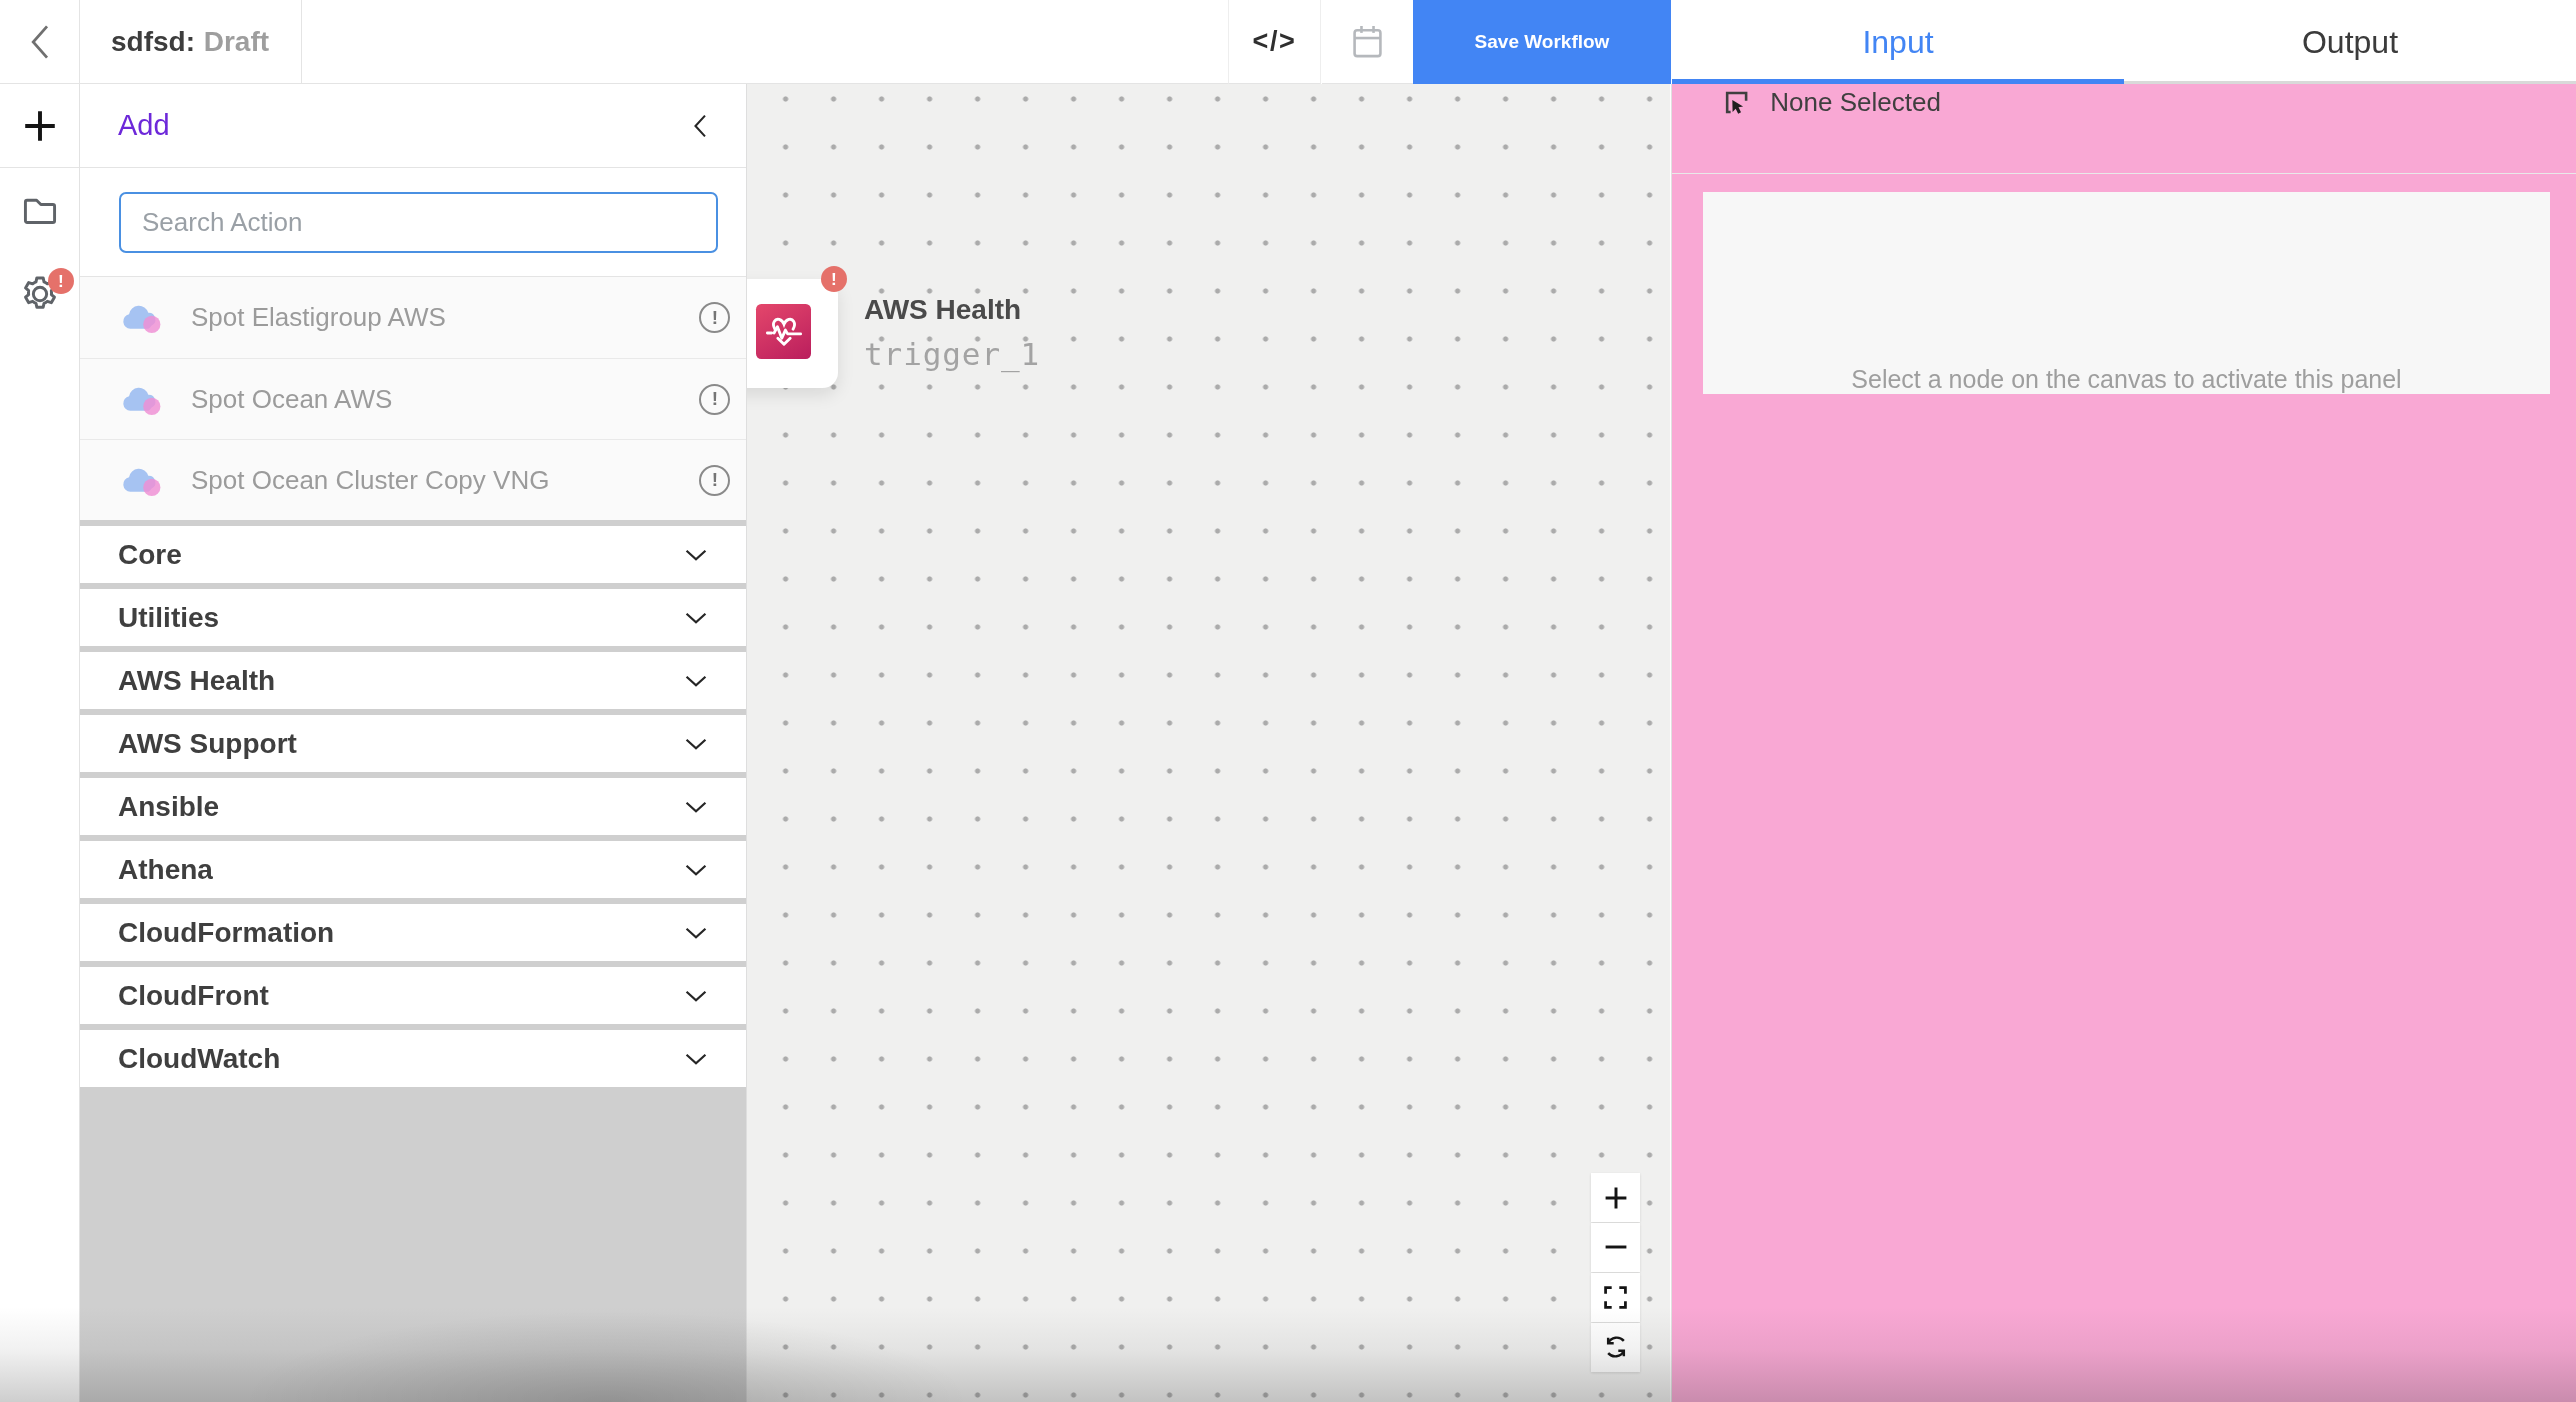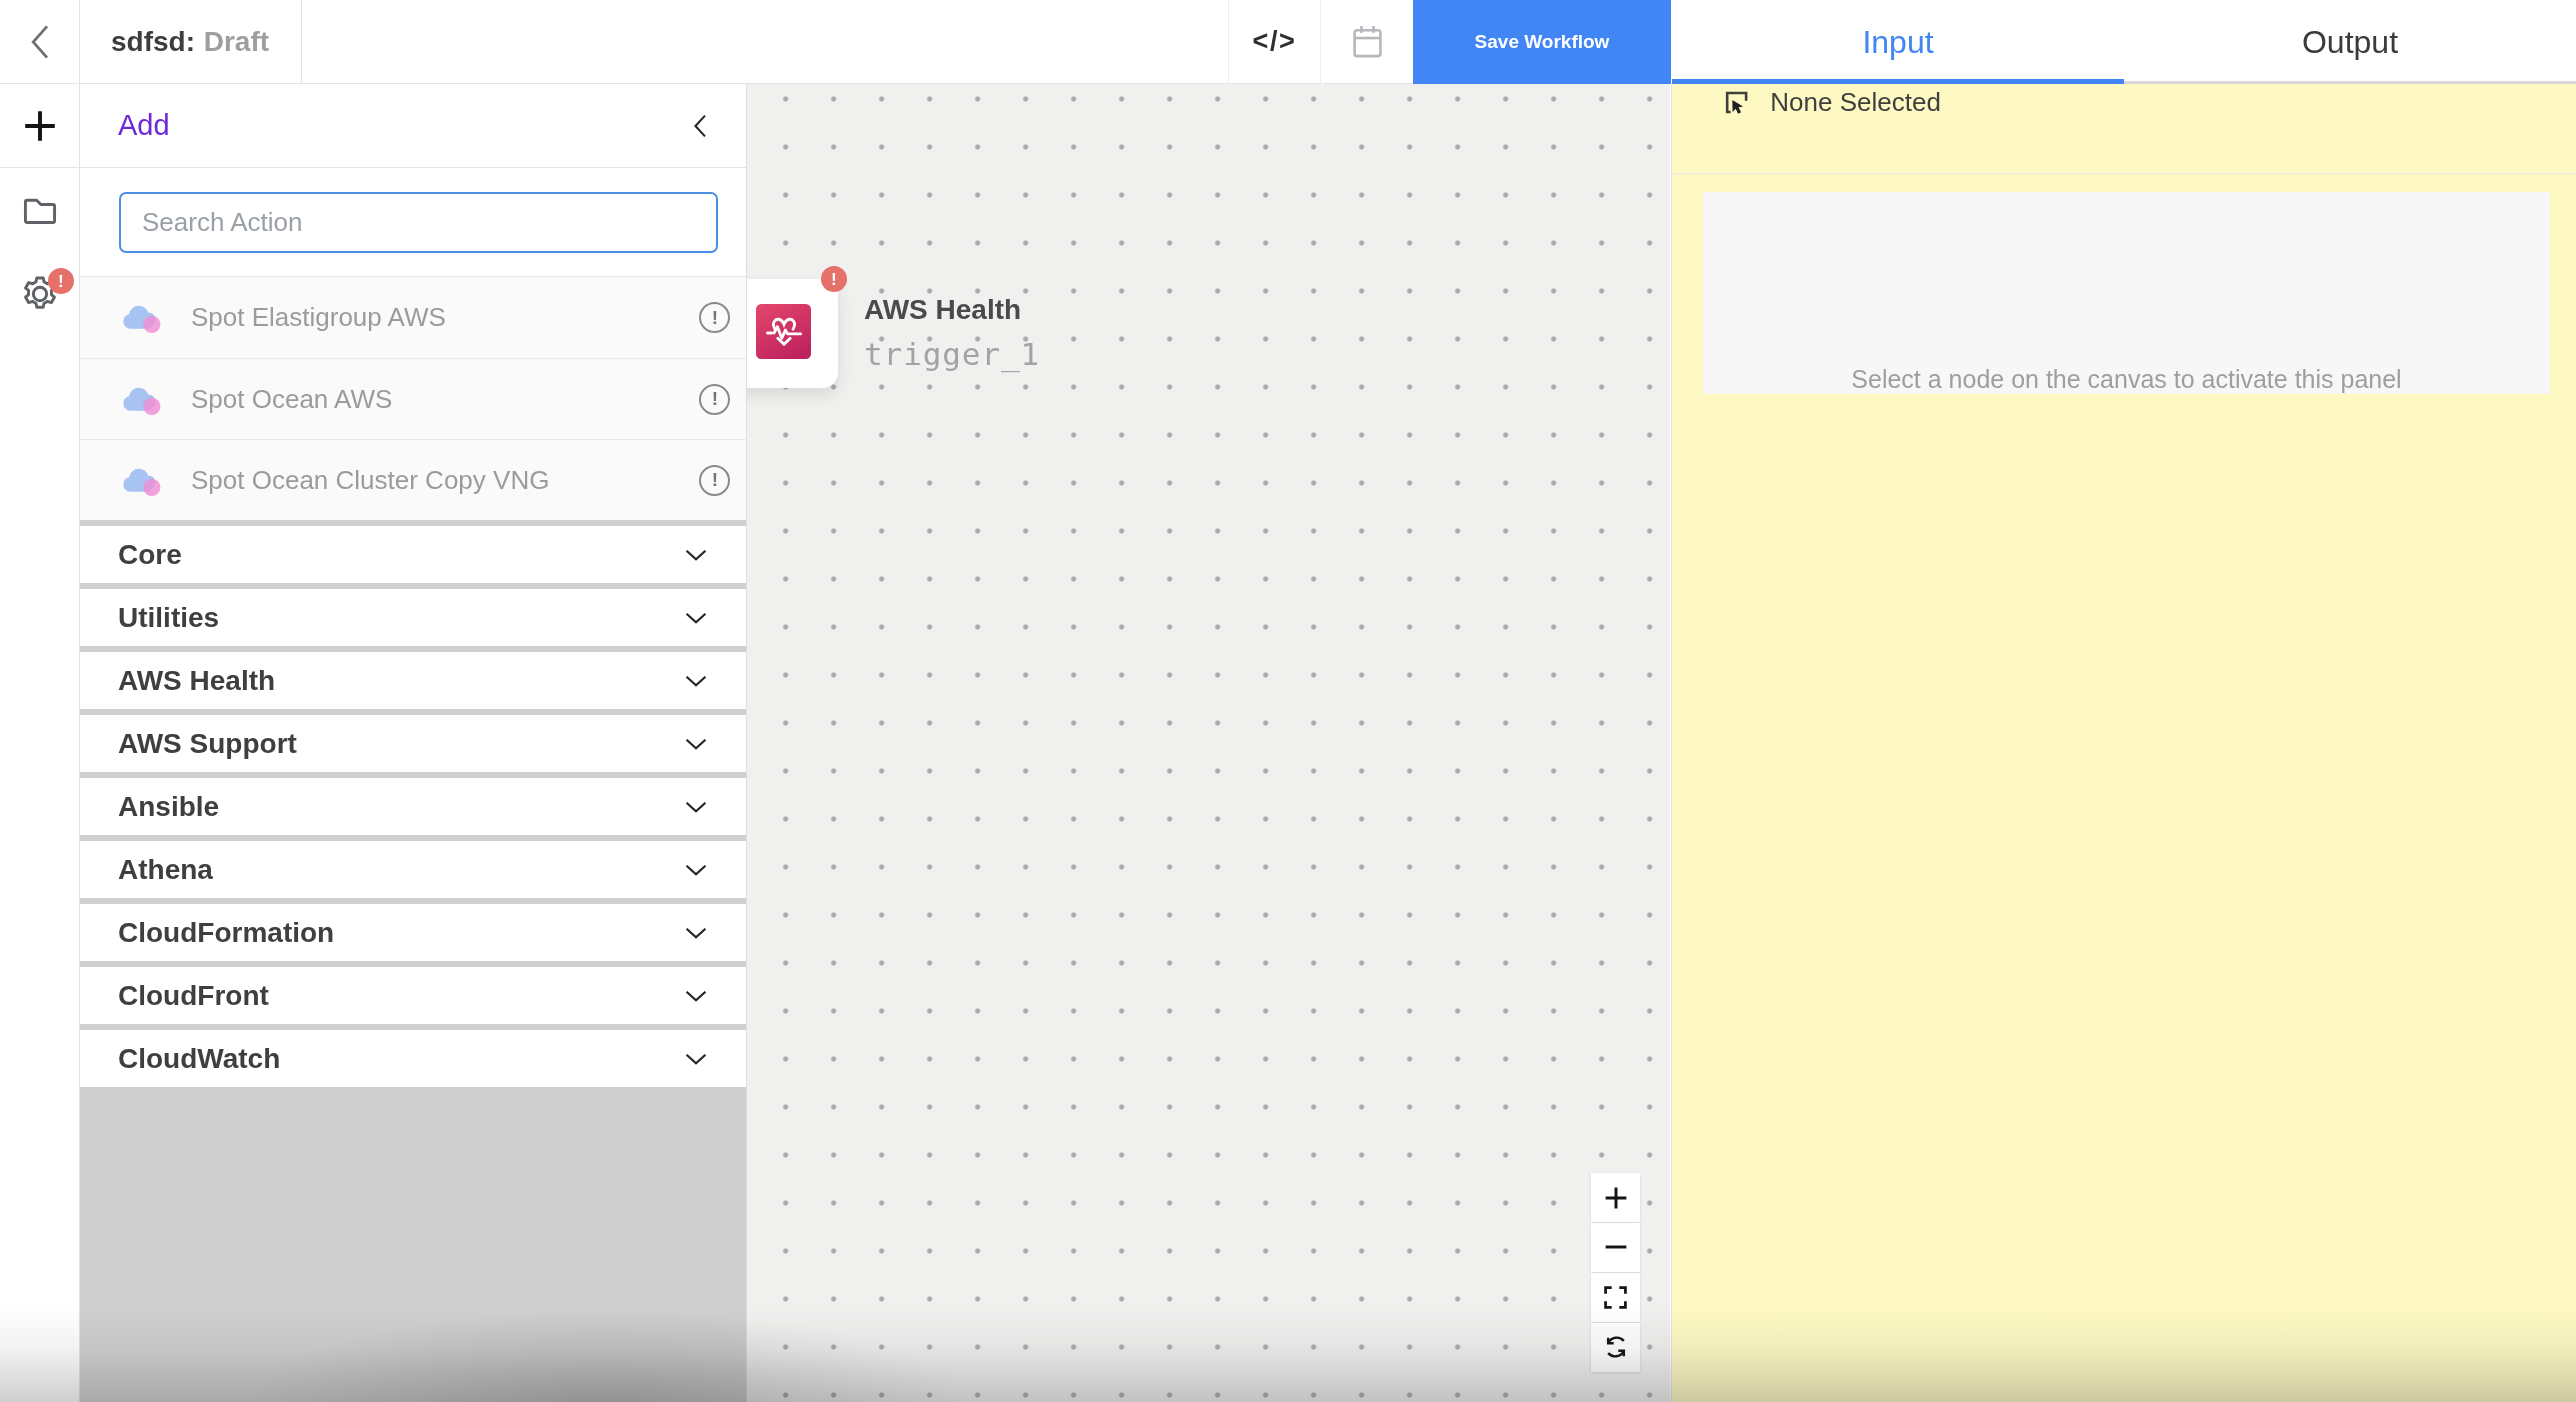--- a/index.html
+++ b/index.html
@@ -82,21 +82,21 @@
     display:flex; align-items:center; justify-content:center; }
   .node-label { position:absolute; left:118px; top:208px; }
   .node-title { font-size:28px; font-weight:600; color:#4a4a4a; line-height:35px; }
   .node-sub { font-family:"DejaVu Sans Mono", monospace; font-size:31px; color:#a3a3a3;
     margin-top:8.7px; letter-spacing:0.9px; }
   .controls { position:absolute; left:845px; top:1089px; width:49px; }
   .ctrl-btn { width:49px; height:49px; background:#fff; margin-bottom:0.9px;
     box-shadow:0 0.9px 2.6px rgba(0,0,0,0.12); display:flex; align-items:center; justify-content:center; cursor:pointer; }
 
   
-  .inspector { position:absolute; left:1671px; top:84px; right:0; bottom:0; background:#fef9c3;
+  .inspector { position:absolute; left:1671px; top:84px; right:0; bottom:0; background:#f9a8d4;
     border-left:0.9px solid #e0e0e0; z-index:4; }
   .empty-head { position:absolute; left:0; top:0; right:0; height:36px;
     display:flex; align-items:center; padding-left:50px; }
   .empty-head-label { font-size:26px; color:#3f3f3f; margin-left:17.3px; }
   .empty-divider { position:absolute; left:0; top:89px; right:0; height:0.9px; background:#e9e9e9; }
   .empty-box { position:absolute; left:31px; right:26px; top:108px; height:202px; background:#f7f7f7;
     display:flex; align-items:flex-end; justify-content:center; }
   .empty-msg { font-size:25px; color:#9e9e9e; }
 
   .bottom-shade { position:absolute; left:0; right:0; bottom:0; height:95px; z-index:40; pointer-events:none;

